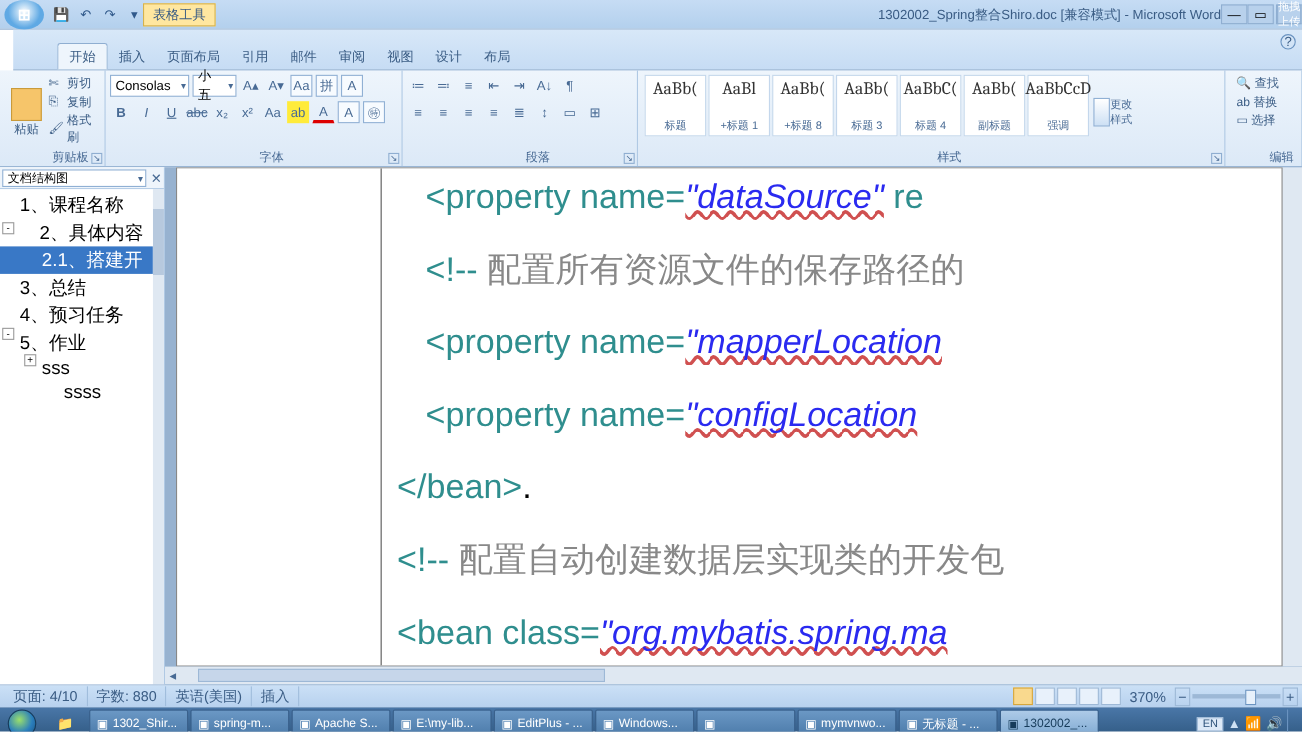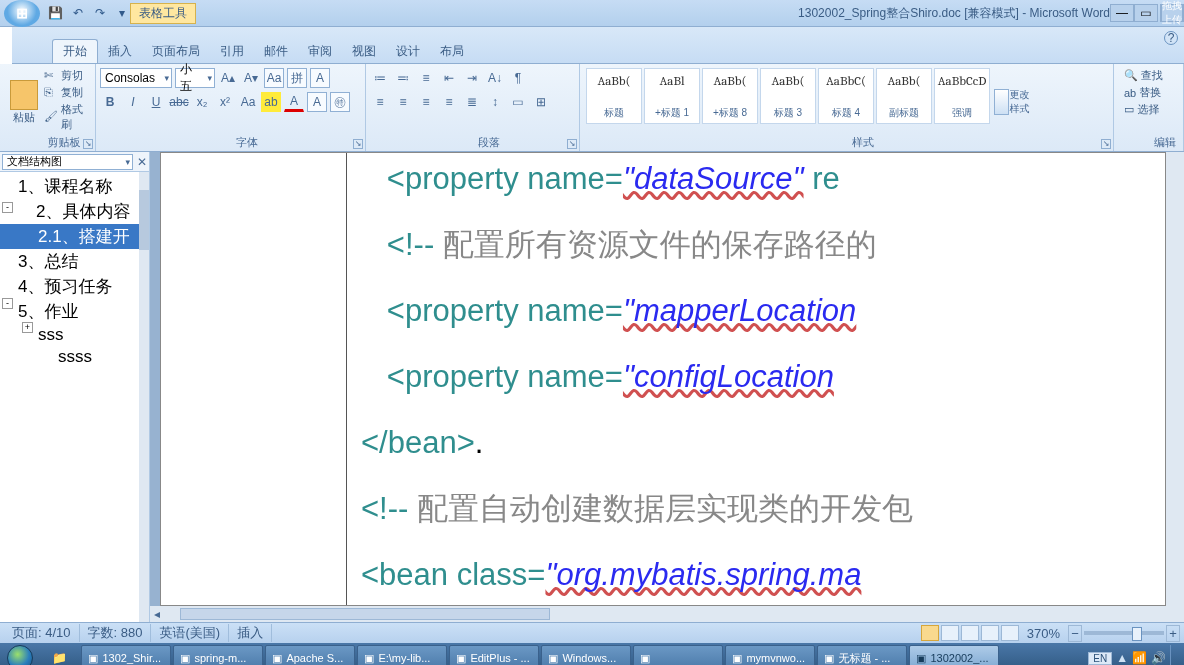--- a/index.html
+++ b/index.html
@@ -33,21 +33,21 @@
 .clip-btn { display: flex; align-items: center; gap: 3px; color: #3a5c84; font-size: 11px; }
 .clip-btn .ic { width: 14px; height: 14px; display: inline-block; }
 .font-row1 { display: flex; gap: 3px; align-items: center; margin-top: 2px; }
 .font-row2 { display: flex; gap: 3px; align-items: center; margin-top: 4px; }
 .combo { height: 20px; background: #fff; border: 1px solid #90b0d4; padding: 0 14px 0 4px; display: inline-flex; align-items: center; position: relative; }
 .combo::after { content: "▾"; position: absolute; right: 2px; font-size: 9px; color: #486a94; }
 .ribbtn { width: 20px; height: 20px; border: 1px solid transparent; display: inline-flex; align-items: center; justify-content: center; color: #486a94; font-size: 12px; }
 .ribbtn.box { border-color: #90b0d4; background: #f7fbff; }
 .styles-gallery { display: flex; gap: 2px; padding: 2px; }
 .style-item { width: 56px; height: 56px; border: 1px solid #c4d7ec; background: #fff; display: flex; flex-direction: column; align-items: center; justify-content: center; }
-.style-prev { font-family: "Cambria", serif; font-size: 13px; color: #333; }
+.style-prev { font-family: "Cambria", serif; font-size: 16px; color: #333; }
 .style-name { font-size: 10px; color: #486a94; margin-top: 18px; }
 .change-style { width: 40px; display: flex; align-items: center; justify-content: center; padding: 2px; }
 .change-style .cs-icon { width: 26px; height: 26px; background: linear-gradient(#fff,#cde0f4); border:1px solid #90b0d4; }
 .edit-col { display: flex; flex-direction: column; gap: 2px; padding: 2px 6px; }
 .edit-btn { display: flex; align-items: center; gap: 3px; color: #3a5c84; font-size: 11px; }
 
 
 .body-area { display: flex; height: 470px; }
 .doc-map { width: 150px; border-right: 1px solid #b0c9e4; background: #eef4fb; display: flex; flex-direction: column; }
 .map-header { height: 20px; display: flex; align-items: center; border-bottom: 1px solid #b0c9e4; padding: 0 2px; }

